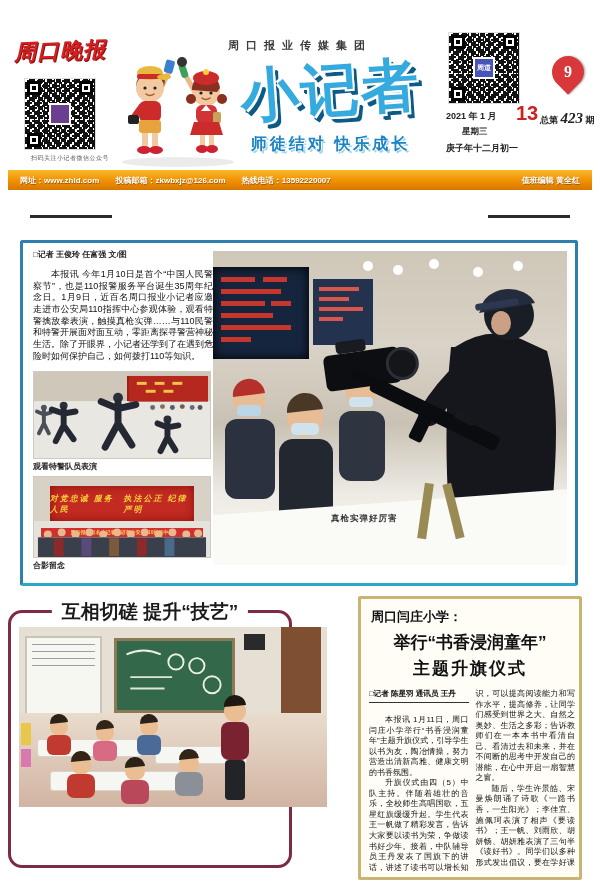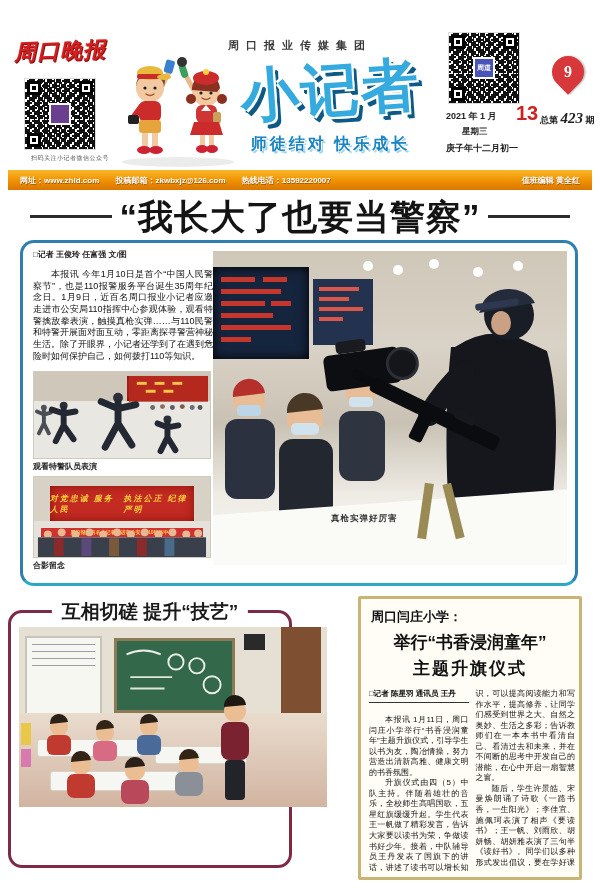--- a/index.html
+++ b/index.html
@@ -53,21 +53,21 @@
            display:flex;align-items:center;justify-content:space-between;padding:0 12px;
            font-size:8px;font-weight:bold;color:#fff;text-shadow:.5px .5px 0 #a05500}
   .infobar .seg{margin-right:14px}
 
   
   .headline{left:0;top:194px;width:600px;text-align:center;font-size:35px;font-weight:900;color:#141414;
             font-family:"Liberation Sans",sans-serif;letter-spacing:1px}
   .hrule{height:3px;background:#2b2b2b;top:215px}
   .hrule.l{left:30px;width:82px}.hrule.r{left:488px;width:82px}
   .bluebox{left:20px;top:240px;width:558px;height:346px;border:3px solid #2e7fae;border-bottom-color:#2aa8c8;
-           border-radius:14px;background:#fff}
+           border-radius:3px;background:#fff}
   .m-left{position:absolute;left:10px;top:6px;width:180px}
   .byline{font-size:8px;font-weight:bold;color:#222}
   .m-body{margin-top:9px;font-size:9px;line-height:1.3;text-align:justify;color:#111;text-indent:2em}
   .ph{position:relative;overflow:hidden;border:1px solid #cfcac0;background:#e7e3da}
   .ph1{margin-top:8px;width:178px;height:88px}
   .ph2{margin-top:4px;width:178px;height:82px}
   .cap{font-size:8px;font-weight:bold;color:#222;margin-top:2px}
   .mainph{position:absolute;left:190px;top:8px;width:354px;height:314px;overflow:hidden;
           background:linear-gradient(180deg,#cfc7b8,#d9d2c6 30%,#c9c2b4 55%,#efece6 78%,#f6f4ef)}
   .screen1{position:absolute;left:0;top:16px;width:96px;height:92px;background:#16253e;
@@ -221,21 +221,20 @@
   <div class="abs infobar">
     <div>
       <span class="seg">网址：www.zhld.com</span>
       <span class="seg">投稿邮箱：zkwbxjz@126.com</span>
       <span class="seg">热线电话：13592220007</span>
     </div>
     <div>值班编辑 黄全红</div>
   </div>
 
   <div class="abs hrule l"></div>
-  <div class="abs headline">“我长大了也要当警察”</div>
   <div class="abs hrule r"></div>
 
   <div class="abs bluebox">
     <div class="m-left">
       <div class="byline">□记者 王俊玲 任富强 文/图</div>
       <div class="m-body">本报讯 今年1月10日是首个“中国人民警察节”，也是110报警服务平台诞生35周年纪念日。1月9日，近百名周口报业小记者应邀走进市公安局110指挥中心参观体验，观看特警擒敌拳表演，触摸真枪实弹……与110民警和特警开展面对面互动，零距离探寻警营神秘生活。除了开眼界，小记者还学到了在遇到危险时如何保护自己，如何拨打110等知识。</div>
 
       <div class="ph ph1">
         <div class="wallstrip"></div>
         <div class="banner-sm"></div>

